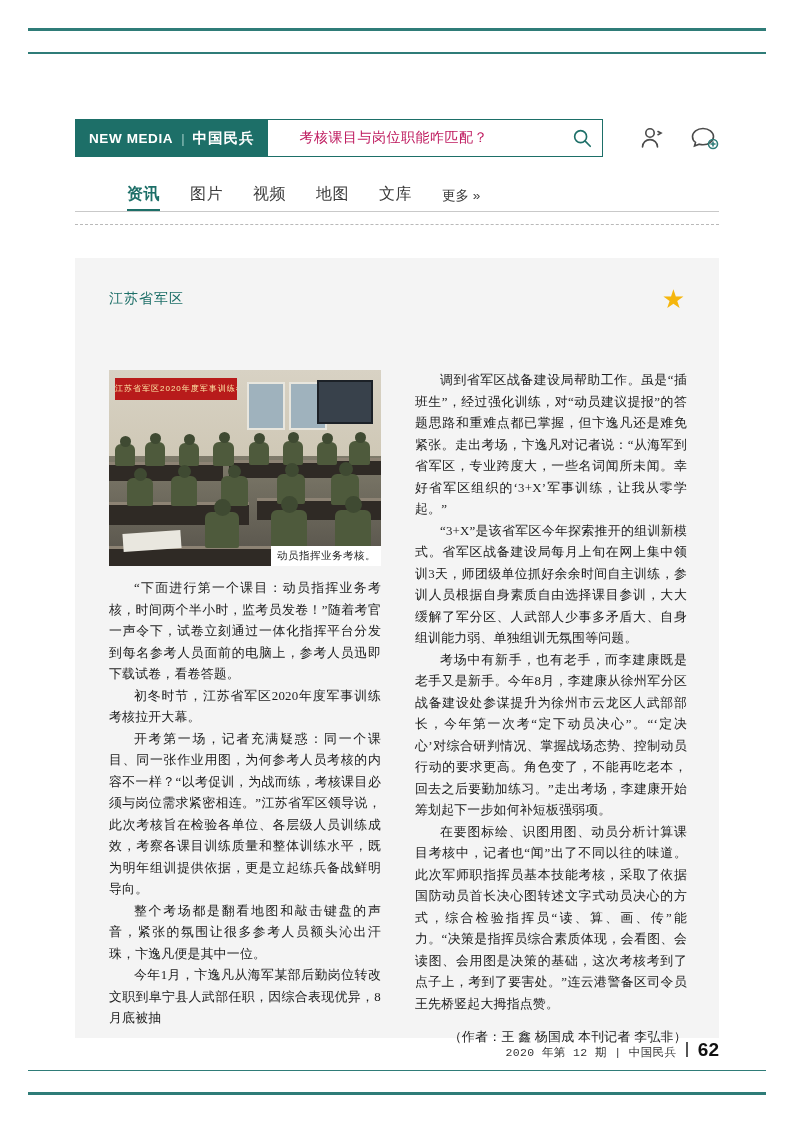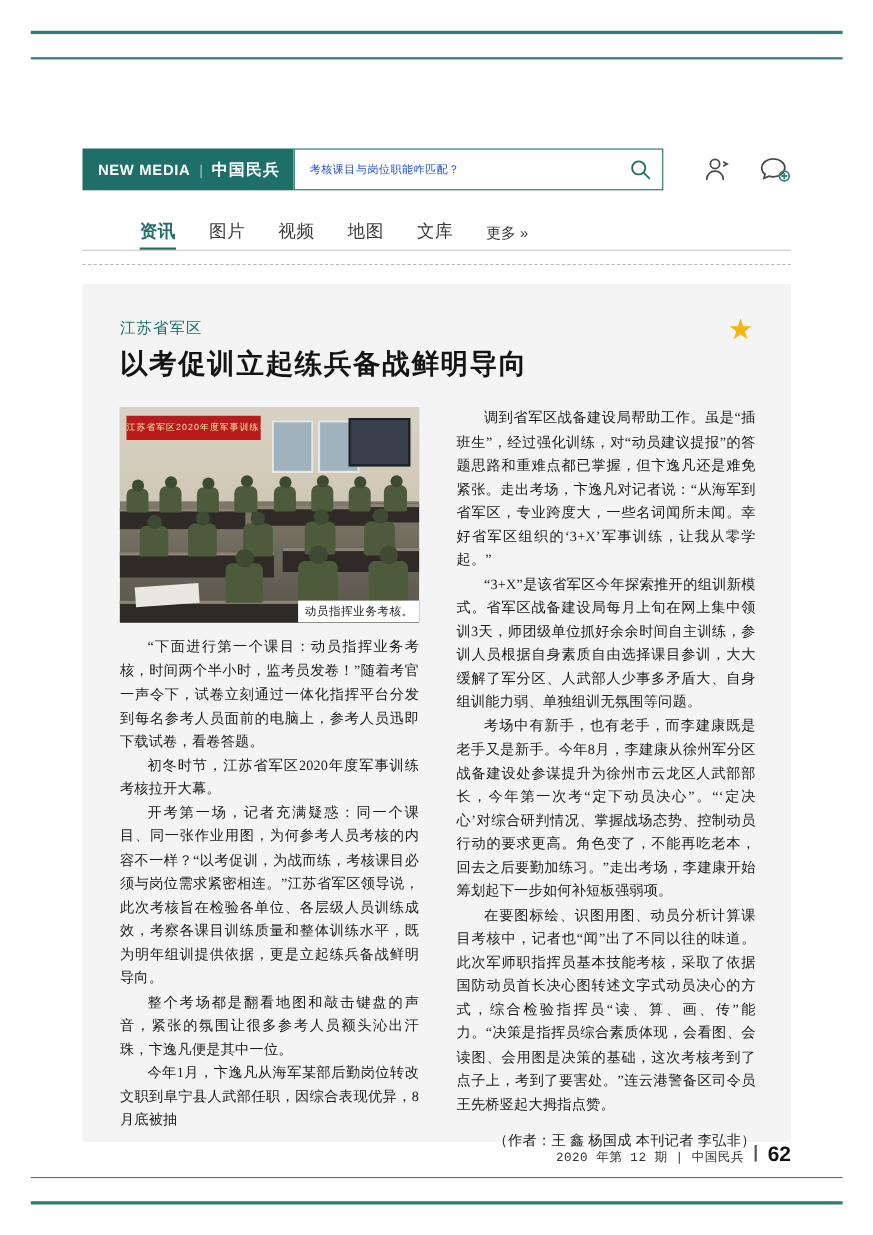--- a/index.html
+++ b/index.html
@@ -49,21 +49,21 @@
     right: 28px;
     bottom: 52px;
     height: 1.5px;
     background: #2f7c78;
   }
 
   
   .nav {
     position: absolute;
     left: 75px;
-    top: 135px;
+    top: 119px;
     width: 644px;
   }
   .searchrow {
     display: flex;
     align-items: center;
     height: 38px;
   }
   .brand {
     display: flex;
     align-items: center;
@@ -93,23 +93,23 @@
     flex: 1;
     height: 38px;
     border: 1.5px solid #1d6f68;
     box-sizing: border-box;
     display: flex;
     align-items: center;
     background: #ffffff;
   }
   .searchbox .kw {
     flex: 1;
-    font-size: 10px;
-    color: #1d4ed8;
-    padding-left: 14px;
+    font-size: 14px;
+    color: #be185d;
+    padding-left: 32px;
     letter-spacing: 0.5px;
     white-space: nowrap;
     overflow: hidden;
   }
   .search-icon-btn {
     width: 40px;
     height: 36px;
     display: flex;
     align-items: center;
     justify-content: center;
@@ -393,21 +393,20 @@
       <span class="tab">文库</span>
       <span class="tab-more">更多 »</span>
     </div>
     <div class="nav-underline"></div>
     <div class="nav-dash"></div>
   </div>
 
   <div class="card">
     <div class="kicker">江苏省军区</div>
     <div class="star">★</div>
-    <div class="headline">以考促训立起练兵备战鲜明导向</div>
 
     <div class="cols">
 
       <div class="col-left">
         <div class="photo">
           <div class="ph-wall"></div>
           <div class="ph-banner">江苏省军区2020年度军事训练考核</div>
           <div class="ph-window" style="left:138px;"></div>
           <div class="ph-window" style="left:180px;"></div>
           <div class="ph-screen"></div>

